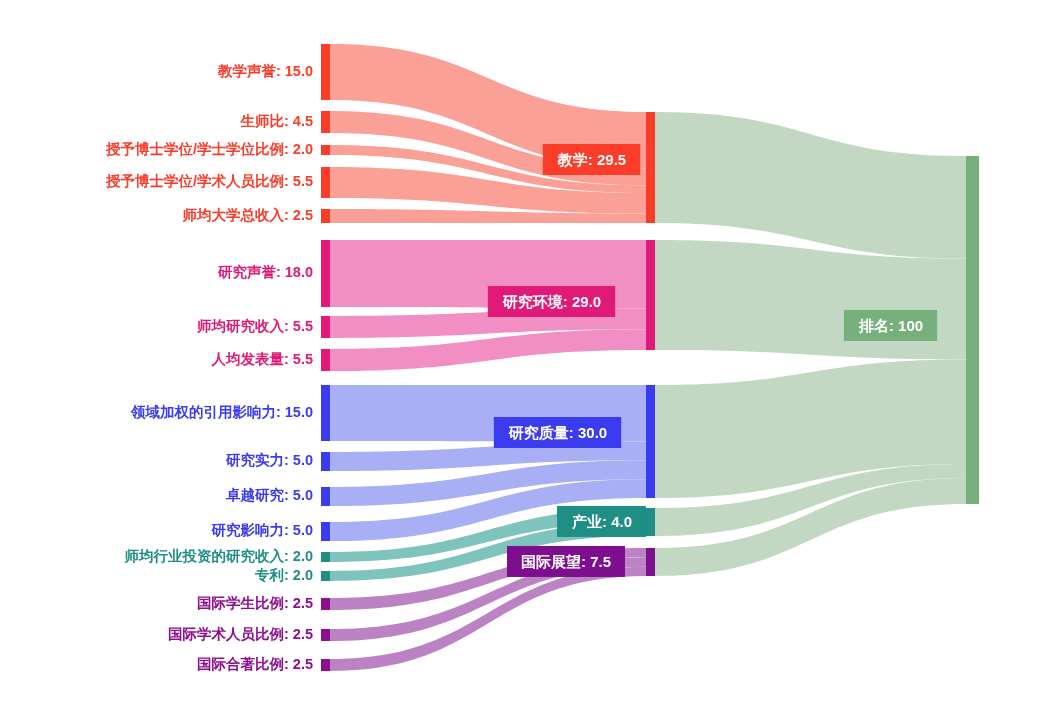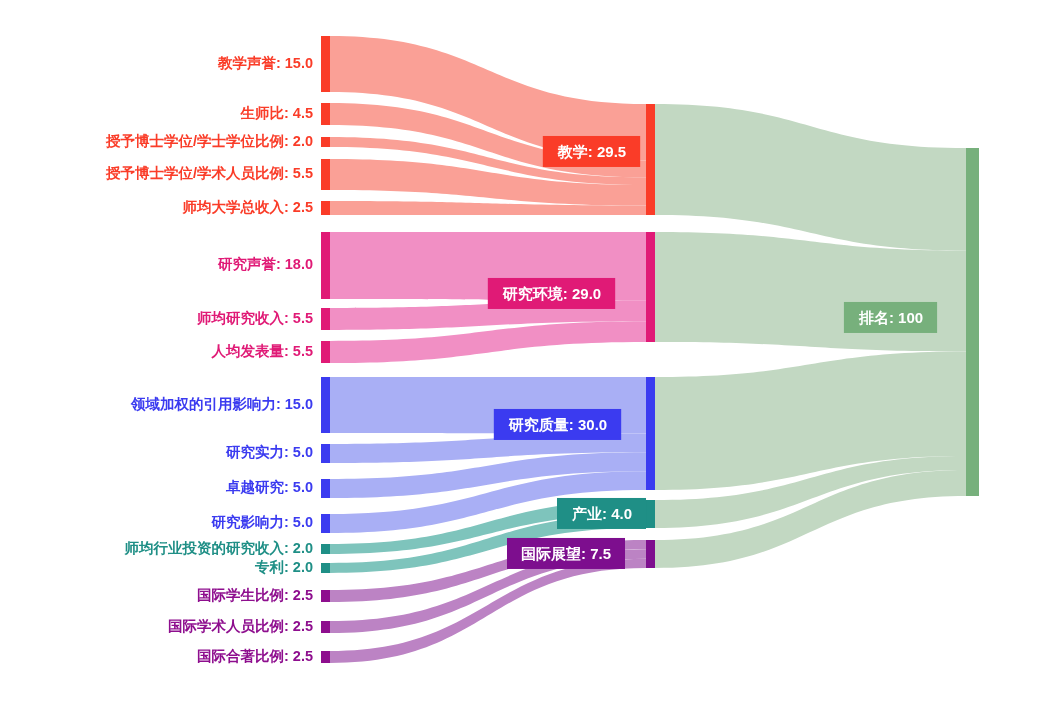--- a/index.html
+++ b/index.html
@@ -9,21 +9,21 @@
   }
   body {
     width: 1040px;
     height: 701px;
     font-family: "Liberation Sans", "DejaVu Sans", sans-serif;
     overflow: hidden;
     position: relative;
   }
   #sankey-root {
     position: absolute;
-    left: 0; top: 0;
+    left: 0; top: 8px;
     width: 1040px;
     height: 559px;
   }
   svg#sankey-svg {
     display: block;
     width: 1040px;
     height: 701px;
   }
   .src-label {
     font-weight: bold;

